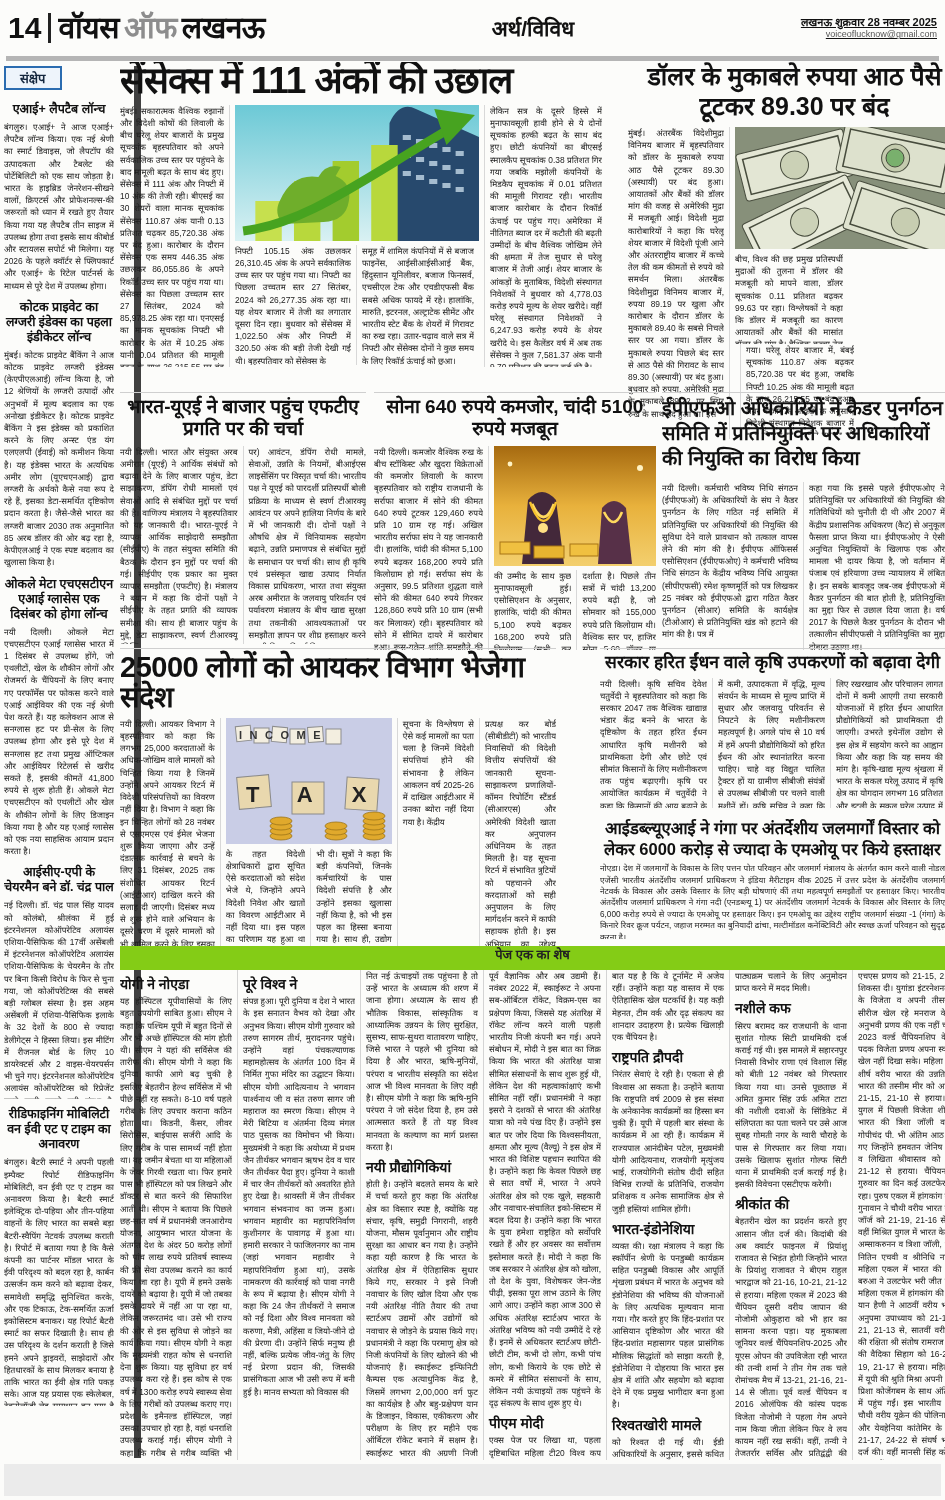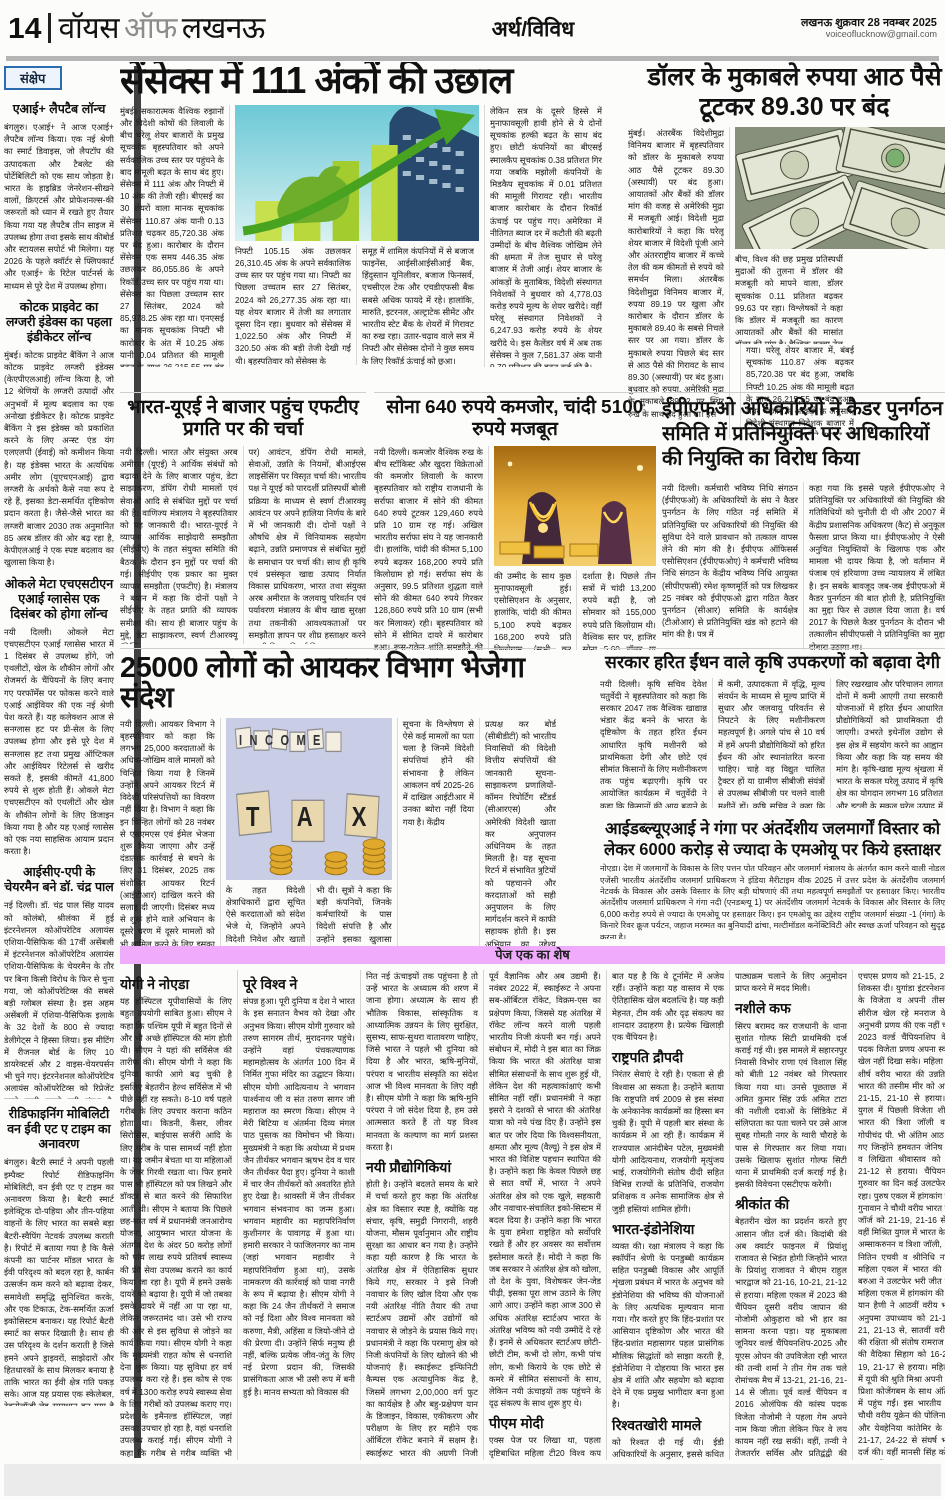--- a/index.html
+++ b/index.html
@@ -2,24 +2,24 @@
 <html><head>
 <meta charset="utf-8">
 <style>
   html,body{margin:0;padding:0;background:#e9e9e9;}
   .page{position:relative;width:945px;height:1500px;background:#fcfcfa;overflow:hidden;
         font-family:"Liberation Sans","DejaVu Sans",sans-serif;color:#111;}
   
   .hdr{position:absolute;top:2px;left:8px;right:8px;height:52px;display:flex;align-items:center;justify-content:space-between;}
   .hdr-left{display:flex;align-items:center;gap:7px;}
   .pgnum{font-size:30px;font-weight:800;border-right:3px solid #222;padding-right:7px;line-height:1;}
-  .paper{font-size:30px;font-weight:400;letter-spacing:-0.5px;line-height:1;white-space:nowrap;}
+  .paper{font-size:30px;font-weight:700;letter-spacing:-0.5px;line-height:1;white-space:nowrap;}
   .paper .mid{color:#8d8d8d;margin:0 5px;}
   .section-title{font-size:21px;font-weight:800;}
-  .hdr-right{text-align:right;line-height:1.25;}
+  .hdr-right{text-align:right;line-height:1.25;text-decoration:underline;}
   .dateline{font-size:11px;font-weight:700;}
   .email{font-size:9px;color:#555;}
   .rule{position:absolute;top:56px;left:6px;width:933px;height:5px;background:#b5b5b5;}
   
   .bt{font-size:8.4px;line-height:12.2px;text-align:justify;color:#1c1c1c;overflow:hidden;}
   .cols{display:flex;}
   .cols>*+*{border-left:1px solid #d8d8d8;padding-left:5px;margin-left:5px;}
   
   .sidebar{position:absolute;left:4px;top:66px;width:110px;height:1392px;border-right:7px solid #404040;padding-right:20px;overflow:hidden;}
   .brieftag{display:inline-block;border:2px solid #2b6cb0;color:#14263d;font-weight:800;font-size:13px;padding:1px 14px;margin-bottom:4px;background:#eef4fb;}
@@ -28,21 +28,21 @@
   .abs{position:absolute;overflow:hidden;}
   .h-sensex{font-size:37px;font-weight:800;line-height:1.02;letter-spacing:-1px;margin:0 0 5px;}
   .h-rupee{font-size:25px;font-weight:800;line-height:1.18;text-align:center;margin:0 0 6px;}
   .h-med{font-size:19px;font-weight:800;line-height:1.18;text-align:center;margin:0 0 5px;}
   .h-epfo{font-size:20px;font-weight:800;line-height:1.25;text-align:left;margin:0 0 11px;}
   .h-tax{font-size:29px;font-weight:800;line-height:1.05;letter-spacing:-0.5px;margin:0 0 5px;}
   .h-iwai{font-size:16.5px;font-weight:700;line-height:1.25;text-align:center;margin:0 0 4px;}
   .img-box{overflow:hidden;background:#ddd;}
   .img-box svg{display:block;width:100%;height:100%;}
   
-  .banner{position:absolute;left:120px;top:946px;width:825px;height:18px;background:#f0abfc;
+  .banner{position:absolute;left:120px;top:946px;width:825px;height:24px;background:#84cc16;
           font-size:13px;font-weight:800;text-align:center;line-height:18px;color:#222;}
   .rest{position:absolute;left:120px;top:970px;width:825px;height:490px;display:flex;overflow:hidden;}
   .rcol{flex:0 0 112px;width:112px;overflow:hidden;}
   .rcol+.rcol{border-left:1px solid #d4d4d4;padding-left:5px;margin-left:5px;}
   .sub{font-size:14px;font-weight:800;line-height:1.15;margin:6px 0 3px;}
   .footer-strip{position:absolute;left:4px;top:1464px;width:937px;height:32px;background:#ebebeb;}
   .toprule{border-top:1px solid #cfcfcf;padding-top:3px;}
 </style>
 </head>
 <body>
@@ -217,21 +217,21 @@
       <div class="bt" style="width:136px;height:200px;">नयी दिल्ली। कर्मचारी भविष्य निधि संगठन (ईपीएफओ) के अधिकारियों के संघ ने कैडर पुनर्गठन के लिए गठित नई समिति में प्रतिनियुक्ति पर अधिकारियों की नियुक्ति की सुविधा देने वाले प्रावधान को तत्काल वापस लेने की मांग की है। ईपीएफ ऑफिसर्स एसोसिएशन (ईपीएफओए) ने कर्मचारी भविष्य निधि संगठन के केंद्रीय भविष्य निधि आयुक्त (सीपीएफसी) रमेश कृष्णमूर्ति को पत्र लिखकर 25 नवंबर को ईपीएफओ द्वारा गठित कैडर पुनर्गठन (सीआर) समिति के कार्यक्षेत्र (टीओआर) से प्रतिनियुक्ति खंड को हटाने की मांग की है। पत्र में</div>
       <div class="bt" style="width:136px;height:200px;">कहा गया कि इससे पहले ईपीएफओए ने प्रतिनियुक्ति पर अधिकारियों की नियुक्ति की गतिविधियों को चुनौती दी थी और 2007 में केंद्रीय प्रशासनिक अधिकरण (कैट) से अनुकूल फैसला प्राप्त किया था। ईपीएफओए ने ऐसी अनुचित नियुक्तियों के खिलाफ एक और मामला भी दायर किया है, जो वर्तमान में पंजाब एवं हरियाणा उच्च न्यायालय में लंबित है। इन सबके बावजूद जब-जब ईपीएफओ में कैडर पुनर्गठन की बात होती है, प्रतिनियुक्ति का मुद्दा फिर से उछाल दिया जाता है। वर्ष 2017 के पिछले कैडर पुनर्गठन के दौरान भी तत्कालीन सीपीएफसी ने प्रतिनियुक्ति का मुद्दा दोबारा उठाया था।</div>
     </div>
   </section>
 
   <section class="abs toprule" style="left:120px;top:648px;width:436px;height:294px;">
     <h1 class="h-tax">25000 लोगों को आयकर विभाग भेजेगा संदेश</h1>
     <div class="cols" style="height:242px;">
       <div class="bt" style="width:96px;height:242px;">नयी दिल्ली। आयकर विभाग ने बृहस्पतिवार को कहा कि लगभग 25,000 करदाताओं के अधिक-जोखिम वाले मामलों को चिन्हित किया गया है जिनमें उन्होंने अपने आयकर रिटर्न में विदेशी परिसंपत्तियों का विवरण नहीं दिया है। विभाग ने कहा कि इन चिन्हित लोगों को 28 नवंबर से एसएमएस एवं ईमेल भेजना शुरू किया जाएगा और उन्हें दंडात्मक कार्रवाई से बचने के लिए 31 दिसंबर, 2025 तक संशोधित आयकर रिटर्न (आईटीआर) दाखिल करने की सलाह दी जाएगी। दिसंबर मध्य से शुरू होने वाले अभियान के दूसरे चरण में दूसरे मामलों को भी शामिल करने के लिए इसका दायरा बढ़ाया जाएगा। पिछले साल भी आयकर विभाग ने स्वचालित सूचना आदान-प्रदान (एईओआई) व्यवस्था</div>
       <div style="width:166px;">
-        <div class="img-box" style="width:166px;height:162px;text-align:right;">
+        <div class="img-box" style="width:166px;height:126px;text-align:right;">
           <svg viewBox="0 0 166 126" preserveAspectRatio="none" aria-hidden="true">
             <rect width="166" height="126" fill="#c9cde6"></rect>
             <g fill="#f3eee0" stroke="#8d8d8d">
               <rect x="10" y="8" width="15" height="15" transform="rotate(-6 17 15)"></rect>
                 <rect x="28" y="10" width="15" height="15"></rect>
                 <rect x="46" y="9" width="15" height="15" transform="rotate(5 53 16)"></rect>
                 <rect x="64" y="11" width="15" height="15"></rect>
                 <rect x="82" y="9" width="15" height="15" transform="rotate(-4 89 16)"></rect>
                 <rect x="100" y="11" width="15" height="15"></rect>
             </g>
@@ -297,21 +297,21 @@
       <div class="bt">नित नई ऊंचाइयों तक पहुंचना है तो उन्हें भारत के अध्यात्म की शरण में जाना होगा। अध्यात्म के साथ ही भौतिक विकास, सांस्कृतिक व आध्यात्मिक उन्नयन के लिए सुरक्षित, सुसभ्य, साफ-सुथरा वातावरण चाहिए, जिसे भारत ने पहले भी दुनिया को दिया है और भारत, ऋषि-मुनियों, परंपरा व भारतीय संस्कृति का संदेश आज भी विश्व मानवता के लिए वही है। सीएम योगी ने कहा कि ऋषि-मुनि परंपरा ने जो संदेश दिया है, हम उसे आत्मसात करते हैं तो यह विश्व मानवता के कल्याण का मार्ग प्रशस्त करता है।</div>
       <div class="sub">नयी प्रौद्योगिकियां</div>
       <div class="bt">होती है। उन्होंने बदलते समय के बारे में चर्चा करते हुए कहा कि अंतरिक्ष क्षेत्र का विस्तार स्पष्ट है, क्योंकि यह संचार, कृषि, समुद्री निगरानी, शहरी योजना, मौसम पूर्वानुमान और राष्ट्रीय सुरक्षा का आधार बन गया है। उन्होंने कहा यही कारण है कि भारत के अंतरिक्ष क्षेत्र में ऐतिहासिक सुधार किये गए, सरकार ने इसे निजी नवाचार के लिए खोल दिया और एक नयी अंतरिक्ष नीति तैयार की तथा स्टार्टअप उद्यमों और उद्योगों को नवाचार से जोड़ने के प्रयास किये गए। प्रधानमंत्री ने कहा कि परमाणु क्षेत्र को निजी कंपनियों के लिए खोलने की भी योजनाएं हैं। स्काईरूट इन्फिनिटी कैम्पस एक अत्याधुनिक केंद्र है, जिसमें लगभग 2,00,000 वर्ग फुट का कार्यक्षेत्र है और बहु-प्रक्षेपण यान के डिजाइन, विकास, एकीकरण और परीक्षण के लिए हर महीने एक ऑर्बिटल रॉकेट बनाने में सक्षम है। स्काईरूट भारत की अग्रणी निजी अंतरिक्ष कंपनी है, जिसकी स्थापना पवन चंदना और भरत ढाका ने की है, जो भारतीय प्रौद्योगिकी संस्थानों (आईआईटी) के पूर्व-छात्र, इसरो के</div>
     </div>
     <div class="rcol">
       <div class="bt">पूर्व वैज्ञानिक और अब उद्यमी हैं। नवंबर 2022 में, स्काईरूट ने अपना सब-ऑर्बिटल रॉकेट, विक्रम-एस का प्रक्षेपण किया, जिससे यह अंतरिक्ष में रॉकेट लॉन्च करने वाली पहली भारतीय निजी कंपनी बन गई। अपने संबोधन में, मोदी ने इस बात का जिक्र किया कि भारत की अंतरिक्ष यात्रा सीमित संसाधनों के साथ शुरू हुई थी, लेकिन देश की महत्वाकांक्षाएं कभी सीमित नहीं रहीं। प्रधानमंत्री ने कहा इसरो ने दशकों से भारत की अंतरिक्ष यात्रा को नये पंख दिए हैं। उन्होंने इस बात पर जोर दिया कि विश्वसनीयता, क्षमता और मूल्य (वैल्यू) ने इस क्षेत्र में भारत की विशिष्ट पहचान स्थापित की है। उन्होंने कहा कि केवल पिछले छह से सात वर्षों में, भारत ने अपने अंतरिक्ष क्षेत्र को एक खुले, सहकारी और नवाचार-संचालित इको-सिस्टम में बदल दिया है। उन्होंने कहा कि भारत के युवा हमेशा राष्ट्रहित को सर्वोपरि रखते हैं और हर अवसर का सर्वोत्तम इस्तेमाल करते हैं। मोदी ने कहा कि जब सरकार ने अंतरिक्ष क्षेत्र को खोला, तो देश के युवा, विशेषकर जेन-जेड पीढ़ी, इसका पूरा लाभ उठाने के लिए आगे आए। उन्होंने कहा आज 300 से अधिक अंतरिक्ष स्टार्टअप भारत के अंतरिक्ष भविष्य को नयी उम्मीदें दे रहे हैं। इनमें से अधिकतर स्टार्टअप छोटी-छोटी टीम, कभी दो लोग, कभी पांच लोग, कभी किराये के एक छोटे से कमरे में सीमित संसाधनों के साथ, लेकिन नयी ऊंचाइयों तक पहुंचने के दृढ़ संकल्प के साथ शुरू हुए थे।</div>
       <div class="sub">पीएम मोदी</div>
       <div class="bt">एक्स पेज पर लिखा था, पहला दृष्टिबाधित महिला टी20 विश्व कप जीतकर इतिहास रचने के लिए भारतीय दृष्टिबाधित महिला क्रिकेट टीम को बधाई। इससे भी अधिक सराहनीय</div>
     </div>
     <div class="rcol">
-      <div class="bt">बात यह है कि वे टूर्नामेंट में अजेय रहीं। उन्होंने कहा यह वास्तव में एक ऐतिहासिक खेल बदलत्धि है। यह कड़ी मेहनत, टीम वर्क और दृढ़ संकल्प का शानदार उदाहरण है। प्रत्येक खिलाड़ी एक चैंपियन है।</div>
+      <div class="bt">बात यह है कि वे टूर्नामेंट में अजेय रहीं। उन्होंने कहा यह वास्तव में एक ऐतिहासिक खेल घटकर्धि है। यह कड़ी मेहनत, टीम वर्क और दृढ़ संकल्प का शानदार उदाहरण है। प्रत्येक खिलाड़ी एक चैंपियन है।</div>
       <div class="sub">राष्ट्रपति द्रौपदी</div>
       <div class="bt">निरंतर सेवाएं दे रही है। एकता से ही विश्वास आ सकता है। उन्होंने बताया कि राष्ट्रपति वर्ष 2009 से इस संस्था के अनेकानेक कार्यक्रमों का हिस्सा बन चुकी हैं। यूपी में पहली बार संस्था के कार्यक्रम में आ रही हैं। कार्यक्रम में राज्यपाल आनंदीबेन पटेल, मुख्यमंत्री योगी आदित्यनाथ, राजयोगी मृत्युंजय भाई, राजयोगिनी संतोष दीदी सहित विभिन्न राज्यों के प्रतिनिधि, राजयोग प्रशिक्षक व अनेक सामाजिक क्षेत्र से जुड़ी हस्तियां शामिल होंगी।</div>
       <div class="sub">भारत-इंडोनेशिया</div>
       <div class="bt">व्यक्त की। रक्षा मंत्रालय ने कहा कि स्कॉर्पीन श्रेणी के पनडुब्बी कार्यक्रम सहित पनडुब्बी विकास और आपूर्ति शृंखला प्रबंधन में भारत के अनुभव को इंडोनेशिया की भविष्य की योजनाओं के लिए अत्यधिक मूल्यवान माना गया। गौर करते हुए कि हिंद-प्रशांत पर आसियान दृष्टिकोण और भारत की हिंद-प्रशांत महासागर पहल प्रासंगिक मौलिक सिद्धांतों को साझा करती है, इंडोनेशिया ने दोहराया कि भारत इस क्षेत्र में शांति और सहयोग को बढ़ावा देने में एक प्रमुख भागीदार बना हुआ है।</div>
       <div class="sub">रिश्वतखोरी मामले</div>
       <div class="bt">को रिश्वत दी गई थी। ईडी अधिकारियों के अनुसार, इससे कथित तौर पर उन्हें मापदंडों में हेरफेर करने और मेडिकल कॉलेजों की ओर से शैक्षणिक</div>
     </div>
     <div class="rcol">
       <div class="bt">पाठ्यक्रम चलाने के लिए अनुमोदन प्राप्त करने में मदद मिली।</div>
       <div class="sub">नशीले कफ</div>

